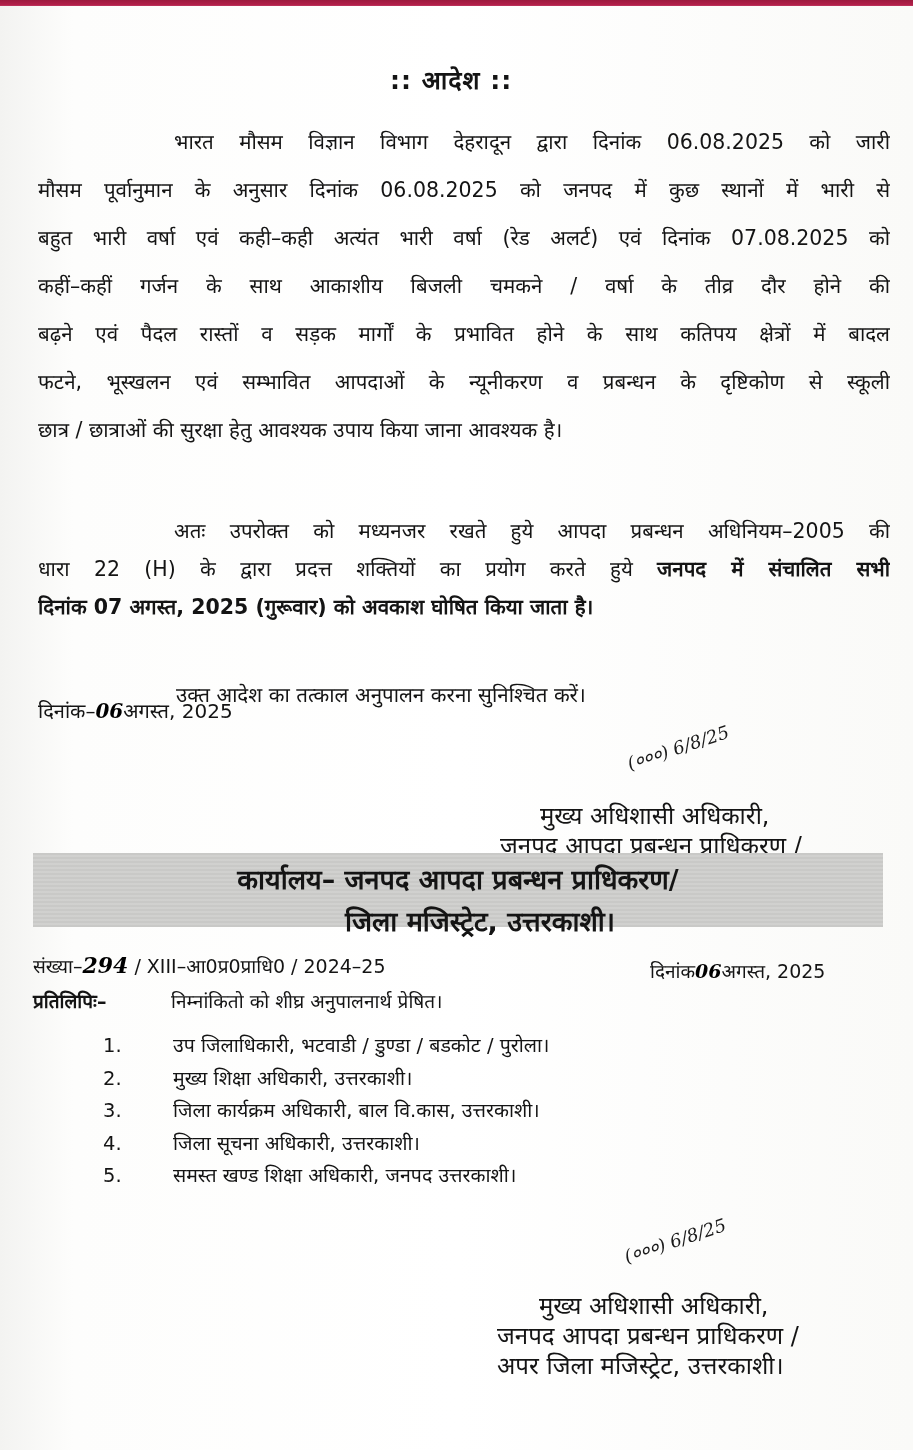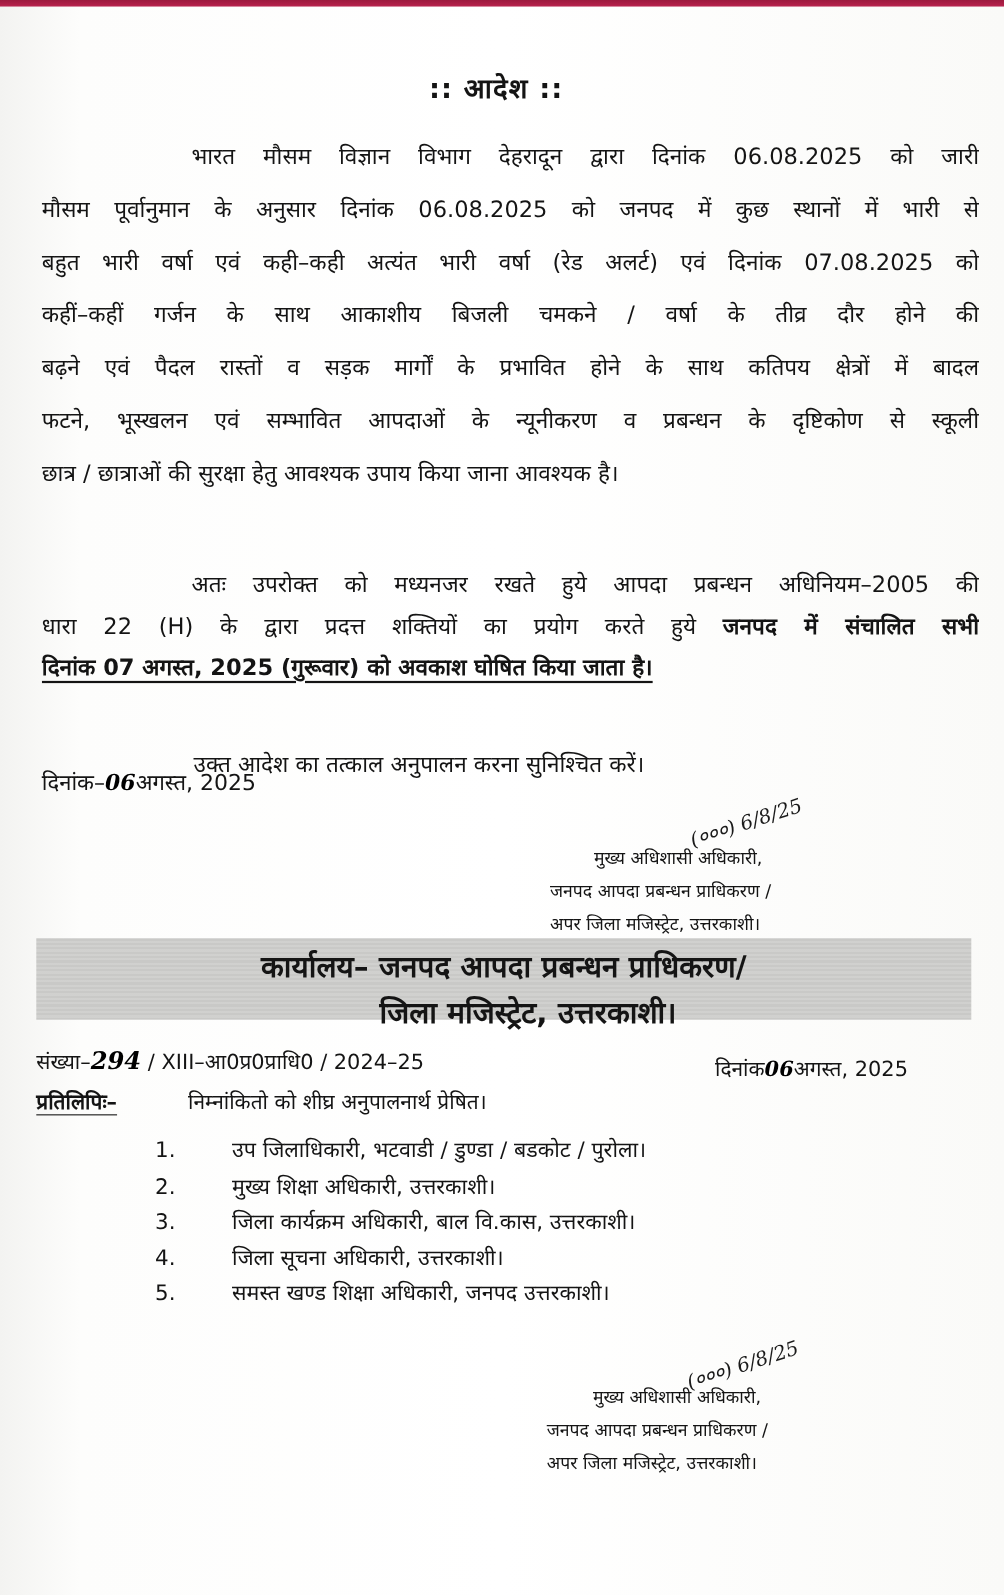--- a/index.html
+++ b/index.html
@@ -18,40 +18,40 @@
       position: absolute; left: 0; top: 6px; width: 913px; height: 1444px;
       background: linear-gradient(90deg, #f3f3f1 0%, #fdfdfc 8%, #ffffff 50%, #fafaf8 100%);
     }
     .abs { position: absolute; white-space: nowrap; }
     .title { left: 390px; top: 62px; font-size: 25px; font-weight: bold; letter-spacing: 1px; }
     .para { position: absolute; left: 38px; width: 852px; font-size: 20.5px; line-height: 48px; text-align: justify; }
     .para .line { display: block; height: 48px; text-align: justify; text-align-last: justify; white-space: nowrap; overflow: hidden; }
     .para .line.last { text-align-last: left; }
     .indent { padding-left: 136px; }
     .bold { font-weight: bold; }
-    .underline { text-decoration: underline; text-underline-offset: 5px; }
+    .underline { text-underline-offset: 5px; }
     .hand { color: #000000; font-family: "DejaVu Serif", serif; font-style: italic; font-weight: bold; }
-    .sig-block { position: absolute; font-size: 16px; line-height: 30px; }
+    .sig-block { position: absolute; font-size: 24px; line-height: 30px; margin-top: 36px; }
     .sig-line { display: block; white-space: nowrap; }
     .signature {
       position: absolute; color: #1a1a1a; font-family: "DejaVu Serif", serif;
       font-style: italic; font-size: 18px; transform: rotate(-18deg);
     }
     .office-banner {
       position: absolute; left: 33px; top: 853px; width: 850px; height: 74px;
       background: #cfcfcd;
       background-image: repeating-linear-gradient(0deg, rgba(0,0,0,0.03) 0 2px, rgba(255,255,255,0.03) 2px 4px);
       text-align: center; font-weight: bold; font-size: 27px; line-height: 42px;
       padding-top: 6px; box-sizing: border-box;
     }
     .office-banner .l2 { padding-left: 44px; }
     .ref-row { position: absolute; left: 33px; top: 952px; width: 840px; font-size: 19px; }
     .cc-row { position: absolute; left: 33px; top: 988px; font-size: 19px; }
     .cc-list { position: absolute; left: 103px; top: 1030px; font-size: 19.5px; line-height: 32.5px; }
-    .cc-item { display: block; white-space: nowrap; margin-left: 38px; }
+    .cc-item { display: block; white-space: nowrap; }
     .cc-num { display: inline-block; width: 70px; }
   </style>
 </head>
 <body>
 
 <div class="top-band"></div>
 <div class="paper"></div>
 
 <div class="abs title">:: आदेश ::</div>
 

